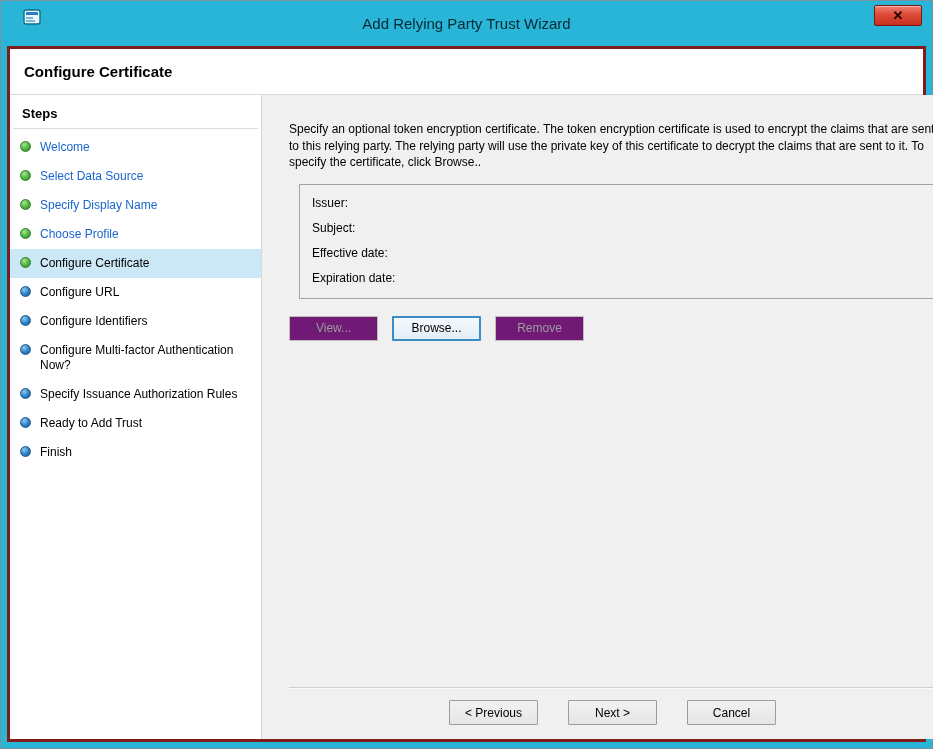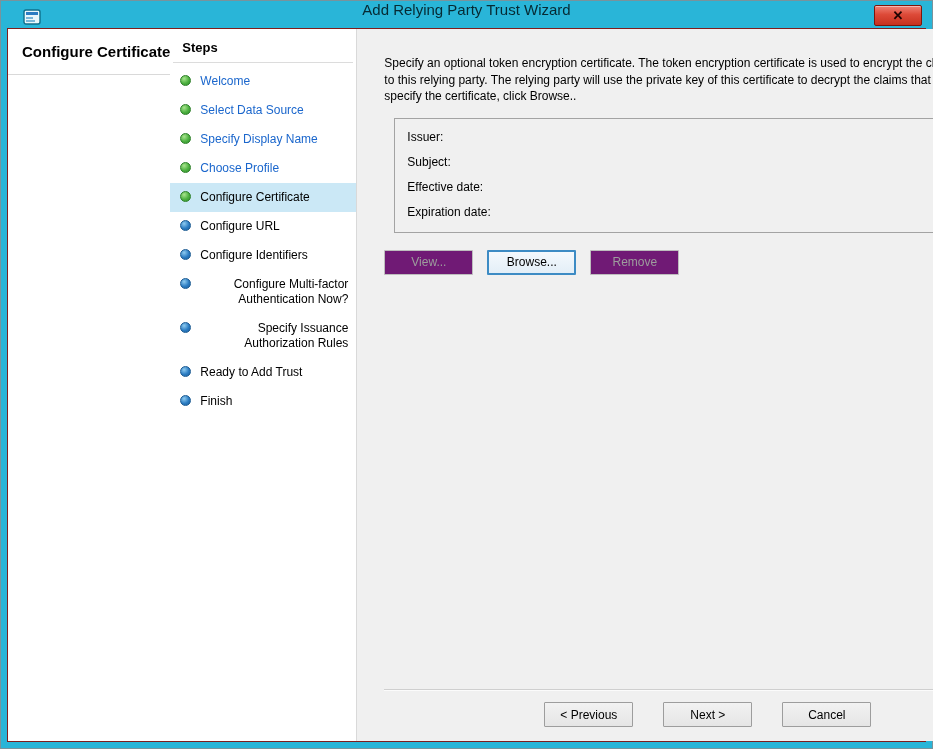--- a/index.html
+++ b/index.html
@@ -14,24 +14,25 @@
     width: 933px;
     height: 749px;
     background: #29b5d8;
     border: 1px solid #79939c;
     position: relative;
     display: flex;
     flex-direction: column;
   }
   
   .titlebar {
-    height: 27px;
+    height: 45px;
     flex: none;
     position: relative;
     display: flex;
+    align-items: center;
   }
   .title-icon {
     position: absolute;
     left: 22px;
     top: 7px;
     width: 18px;
     height: 18px;
     display: inline-block;
   }
   .title-text {
@@ -54,23 +55,23 @@
     font-size: 13px;
     line-height: 17px;
     cursor: pointer;
     box-shadow: inset 0 1px 0 rgba(255,255,255,.45);
   }
   
   .inner {
     flex: 1;
     margin: 0 6px 6px 6px;
     background: #ffffff;
-    border: 1px solid #7f1d1d;
-    display: flex;
-    flex-direction: row;
+    border: 3px solid #7f1d1d;
+    display: flex;
+    flex-direction: column;
     min-height: 0;
   }
   .header {
     height: 46px;
     flex: none;
     background: #ffffff;
     border-bottom: 1px solid #d9d9d9;
     display: flex;
     align-items: center;
     padding-left: 14px;
@@ -80,41 +81,40 @@
     font-weight: bold;
     color: #000;
   }
   .body {
     flex: 1;
     display: flex;
     min-height: 0;
   }
   
   .sidebar {
-    width: 187px;
+    width: 252px;
     flex: none;
     background: #ffffff;
     border-right: 1px solid #d9d9d9;
     padding-top: 6px;
     overflow: hidden;
   }
   .steps-title {
     font-weight: bold;
     font-size: 13px;
     padding: 5px 10px 7px 9px;
     border-bottom: 1px solid #dcdcdc;
     margin: 0 3px 4px 3px;
   }
   .step {
     display: flex;
     align-items: flex-start;
     gap: 9px;
     padding: 7px 8px 7px 10px;
     line-height: 1.25;
-    text-align: right;
   }
   .bullet {
     flex: none;
     width: 11px;
     height: 11px;
     border-radius: 50%;
     margin-top: 1px;
   }
   .bullet.green {
     background: radial-gradient(circle at 35% 30%, #a8e58e 0%, #4db040 55%, #2f8f2a 100%);

